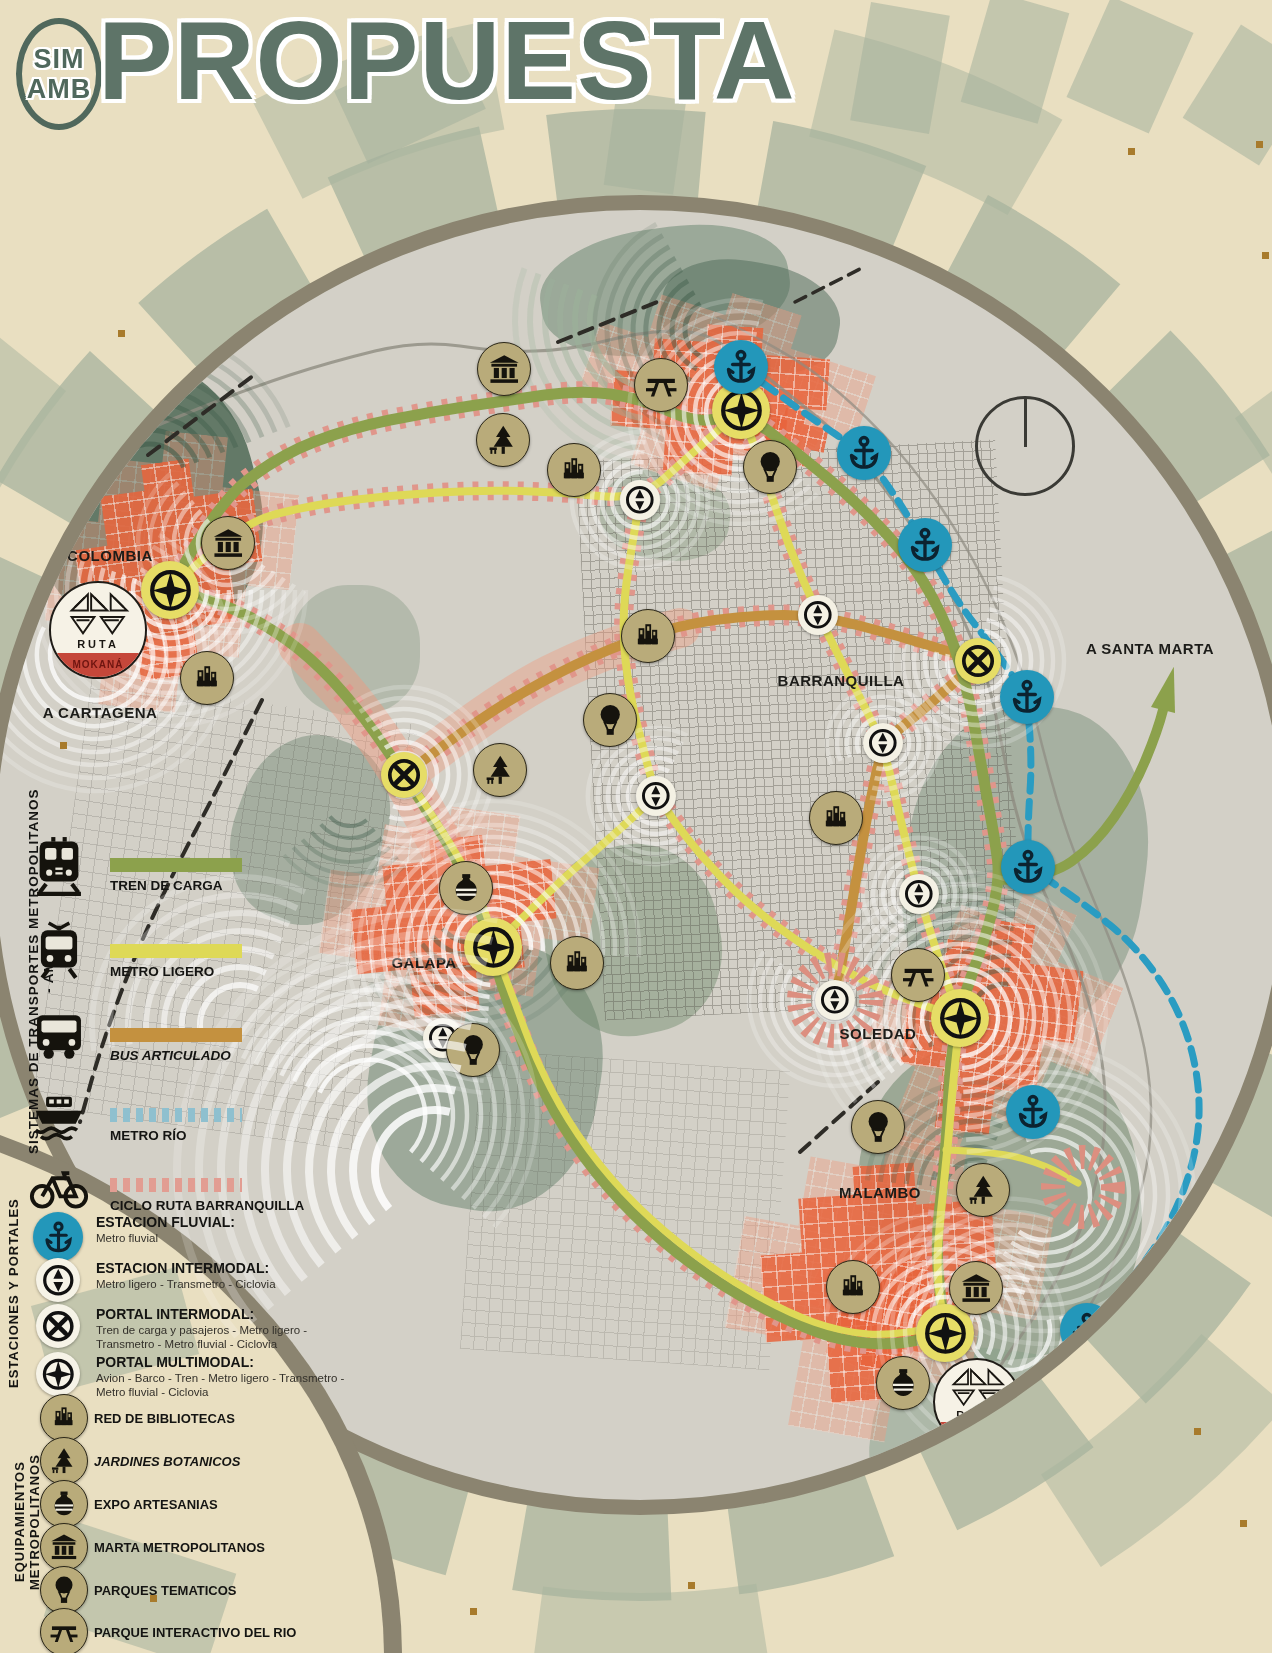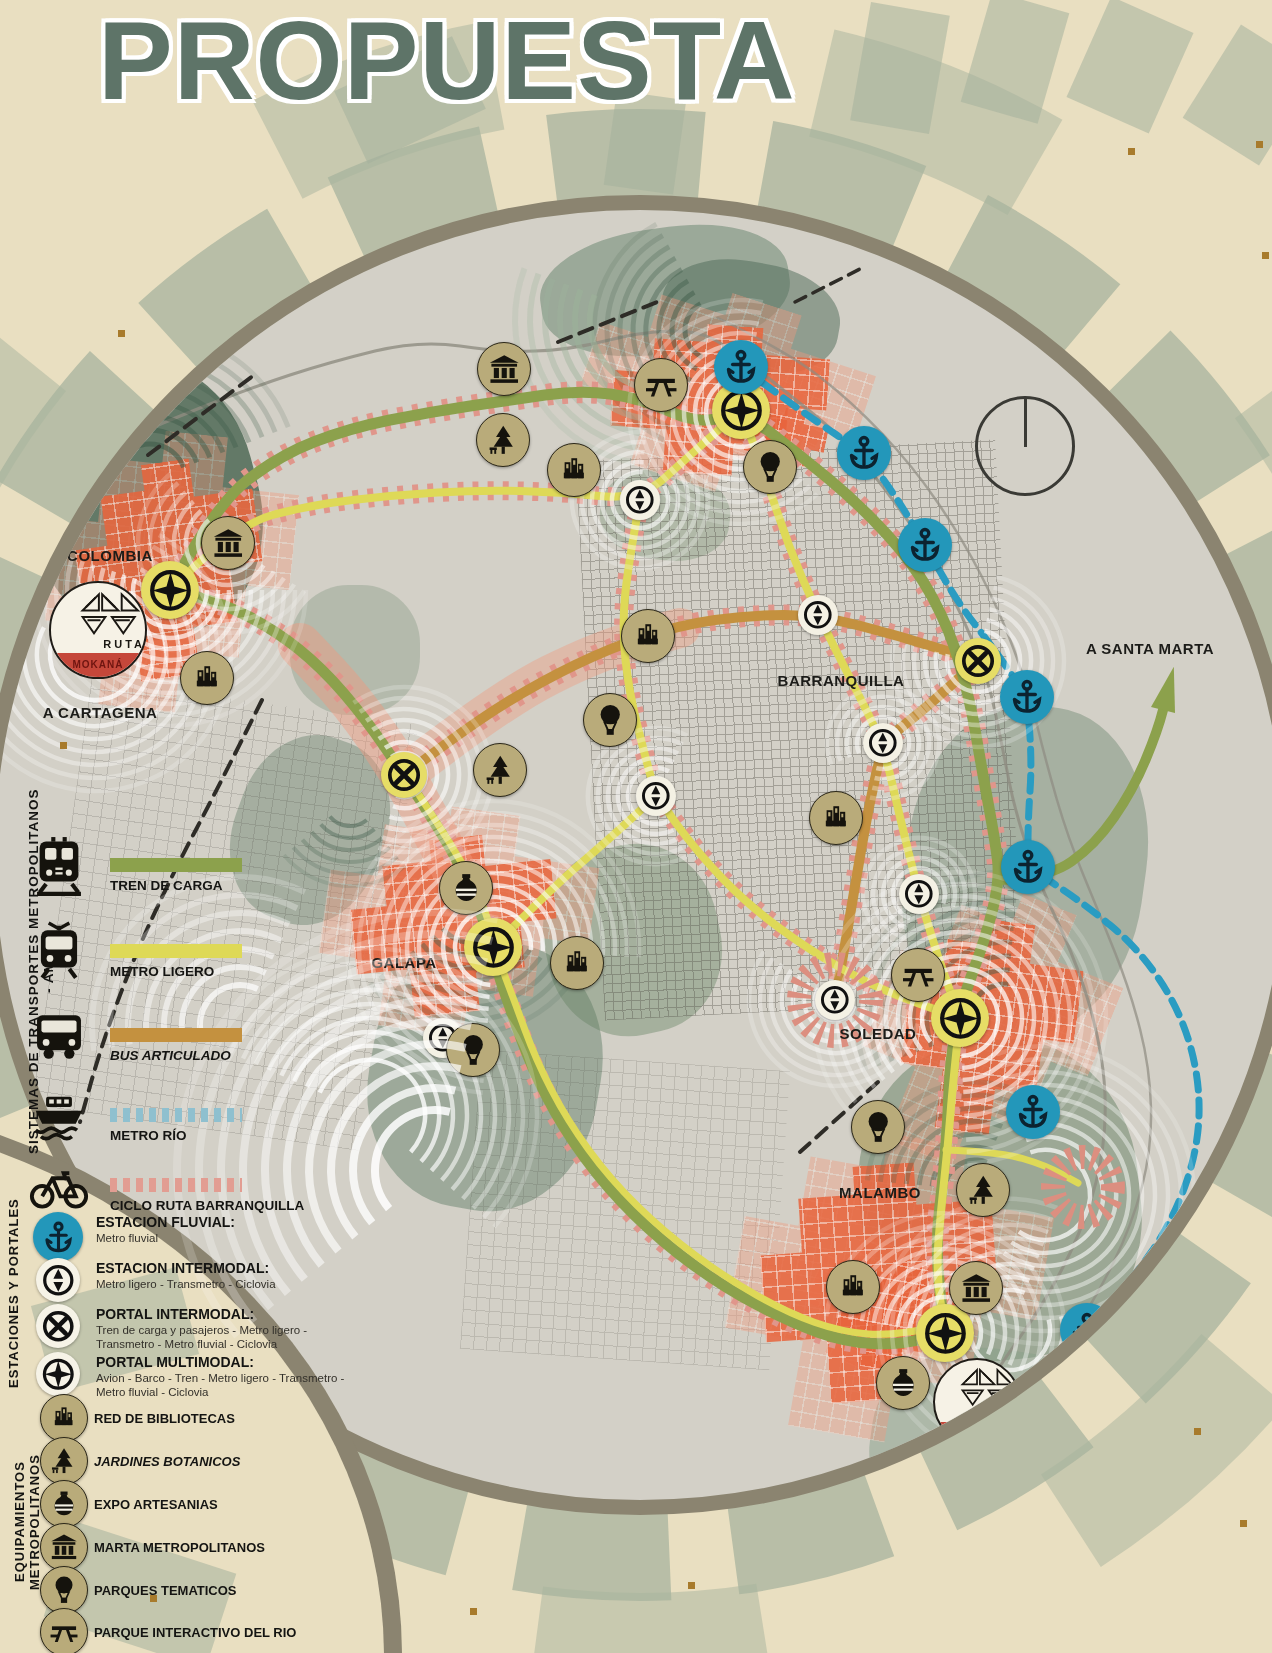--- a/index.html
+++ b/index.html
@@ -36,21 +36,21 @@
   .mk svg{width:74%;height:74%;}
   .mk-estacion-fluvial{width:54px;height:54px;background:var(--teal);}
   .mk-estacion-intermodal{width:40px;height:40px;background:#f4f1e4;}
   .mk-portal-intermodal{width:46px;height:46px;background:#e6dd66;}
   .mk-portal-multimodal{width:58px;height:58px;background:#e6dd66;}
   .mk-eq{width:52px;height:52px;background:var(--tan);border:1.5px solid #2b2718;}
 
   .map-label{position:absolute;transform:translate(-50%,-50%);font-size:15px;font-weight:bold;letter-spacing:.5px;
              color:var(--ink);white-space:nowrap;z-index:30;}
   .mokana{position:absolute;transform:translate(-50%,-50%);border-radius:50%;background:#f6f2e6;border:2.5px solid #201d18;
-          overflow:hidden;z-index:32;display:flex;flex-direction:column;align-items:flex-end;}
+          overflow:hidden;z-index:32;display:flex;flex-direction:column;align-items:center;}
   .mokana .pat{width:78%;height:52%;margin-top:8%;}
   .mokana .ruta{font-size:11px;font-weight:bold;letter-spacing:3px;color:#1a1712;line-height:11px;}
   .mokana .band{position:absolute;bottom:0;width:100%;height:26%;background:#c5473a;display:flex;align-items:center;justify-content:center;}
   .mokana .band span{font-size:10px;font-weight:bold;color:#6e1510;letter-spacing:1px;}
 
   .north{left:975px;top:396px;width:94px;height:94px;border:3px solid #3a3a35;border-radius:50%;z-index:30;}
   .north i{position:absolute;left:50%;top:0;width:3px;height:48px;margin-left:-1.5px;background:#3a3a35;}
 
   
   .cove-ring{left:-250px;top:1092px;width:652px;height:640px;background:var(--ring);border-top-right-radius:100% 88%;z-index:38;}
@@ -760,21 +760,21 @@
                 <line x1="5.6" y1="13" x2="18.4" y2="13"></line>
                 <line x1="6" y1="16" x2="18" y2="16"></line>
               </g>
             </svg>
           </div>
         </div>
       <div id="labels">
           <div class="map-label" style="left: 75px; top: 555px;">PUERTO COLOMBIA</div>
           <div class="map-label" style="left: 100px; top: 712px;">A CARTAGENA</div>
           <div class="map-label" style="left: 841px; top: 680px;">BARRANQUILLA</div>
-          <div class="map-label" style="left: 404px; top: 962px;">GALAPA</div>
+          <div class="map-label" style="left: 424px; top: 962px;">GALAPA</div>
           <div class="map-label" style="left: 878px; top: 1033px;">SOLEDAD</div>
           <div class="map-label" style="left: 880px; top: 1192px;">MALAMBO</div>
           <div class="map-label" style="left: 1150px; top: 648px;">A SANTA MARTA</div>
         </div>
       <div id="logos">
           <div class="mokana" style="left: 98px; top: 630px; width: 94px; height: 94px;">
             <svg viewBox="0 0 40 30" class="pat">
               <g stroke="#1a1712" stroke-width="1.2" fill="none">
                 <path d="M4 12 L14 2 L14 12 Z M16 2 L26 12 H16 Z M28 2 L28 12 L38 12 Z"></path>
                 <path d="M6 10 L12 4 M18 4 L24 10 M30 4 L36 10"></path>
@@ -823,20 +823,24 @@
       <circle cx="435" cy="1170" r="258" fill="none" stroke="#ffffff" stroke-width="8" stroke-dasharray="648.4247237009333 1621.0618092523332" transform="rotate(140 435 1170)" stroke-opacity="0.18"></circle>
       <circle cx="240" cy="1025" r="40" fill="none" stroke="#ffffff" stroke-width="6" stroke-dasharray="87.96459430051421 251.32741228718345" transform="rotate(170 240 1025)" stroke-opacity="0.70"></circle>
       <circle cx="240" cy="1025" r="58" fill="none" stroke="#ffffff" stroke-width="6" stroke-dasharray="127.5486617357456 364.424747816416" transform="rotate(170 240 1025)" stroke-opacity="0.62"></circle>
       <circle cx="240" cy="1025" r="76" fill="none" stroke="#ffffff" stroke-width="6" stroke-dasharray="167.13272917097697 477.5220833456485" transform="rotate(170 240 1025)" stroke-opacity="0.54"></circle>
       <circle cx="240" cy="1025" r="94" fill="none" stroke="#ffffff" stroke-width="6" stroke-dasharray="206.7167966062084 590.6194188748811" transform="rotate(170 240 1025)" stroke-opacity="0.45"></circle>
       <circle cx="240" cy="1025" r="112" fill="none" stroke="#ffffff" stroke-width="6" stroke-dasharray="246.30086404143975 703.7167544041137" transform="rotate(170 240 1025)" stroke-opacity="0.37"></circle>
       <circle cx="240" cy="1025" r="130" fill="none" stroke="#ffffff" stroke-width="6" stroke-dasharray="285.8849314766711 816.8140899333462" transform="rotate(170 240 1025)" stroke-opacity="0.29"></circle>
       <circle cx="240" cy="1025" r="148" fill="none" stroke="#ffffff" stroke-width="6" stroke-dasharray="325.46899891190253 929.9114254625788" transform="rotate(170 240 1025)" stroke-opacity="0.21"></circle>
     </svg>
 
+  <div class="abs logo-oval">
+    <span>SIM</span>
+    <span>AMB</span>
+  </div>
   <div class="abs title">PROPUESTA</div>
 
   <div class="legend" id="legend">
     <div class="vlabel v-trans">SISTEMAS DE TRANSPORTES METROPOLITANOS - AMB</div>
     <div class="vlabel v-sta">ESTACIONES Y PORTALES</div>
     <div class="vlabel v-eq">EQUIPAMIENTOS METROPOLITANOS</div>
     <div id="legend-lines">
         <div class="line-row" style="top: 832px;">
           <div class="lic"><svg viewBox="0 0 24 24">
               <g fill="#15130d">

